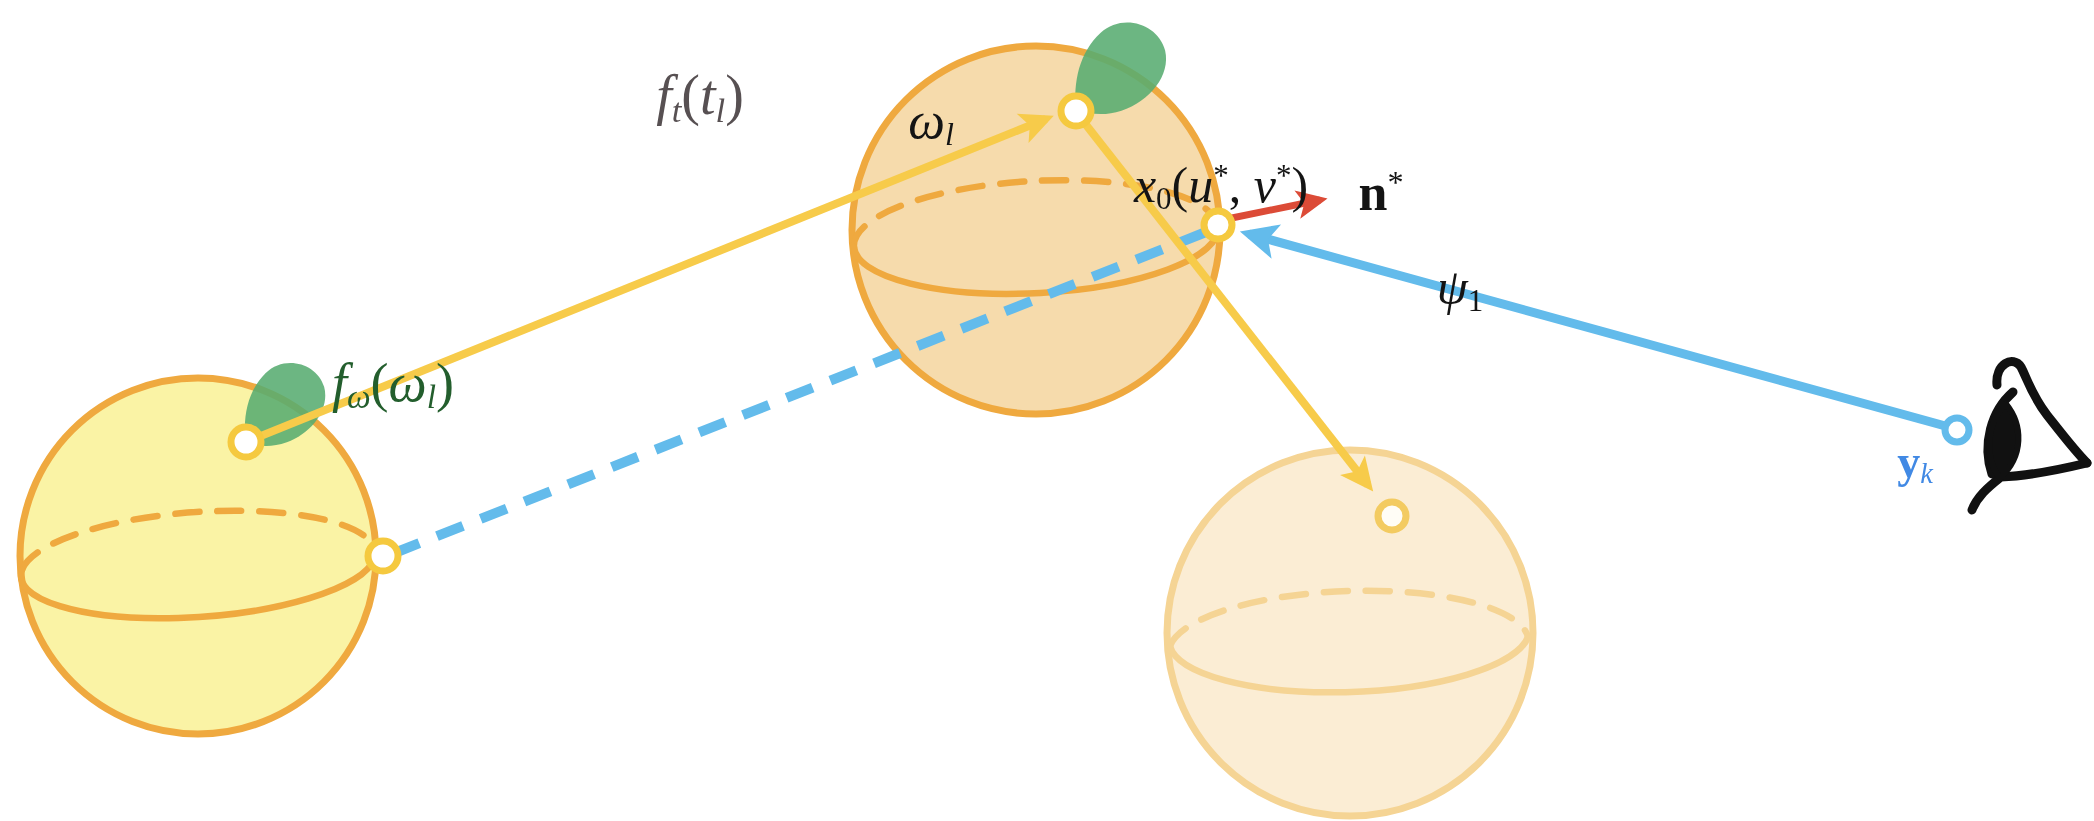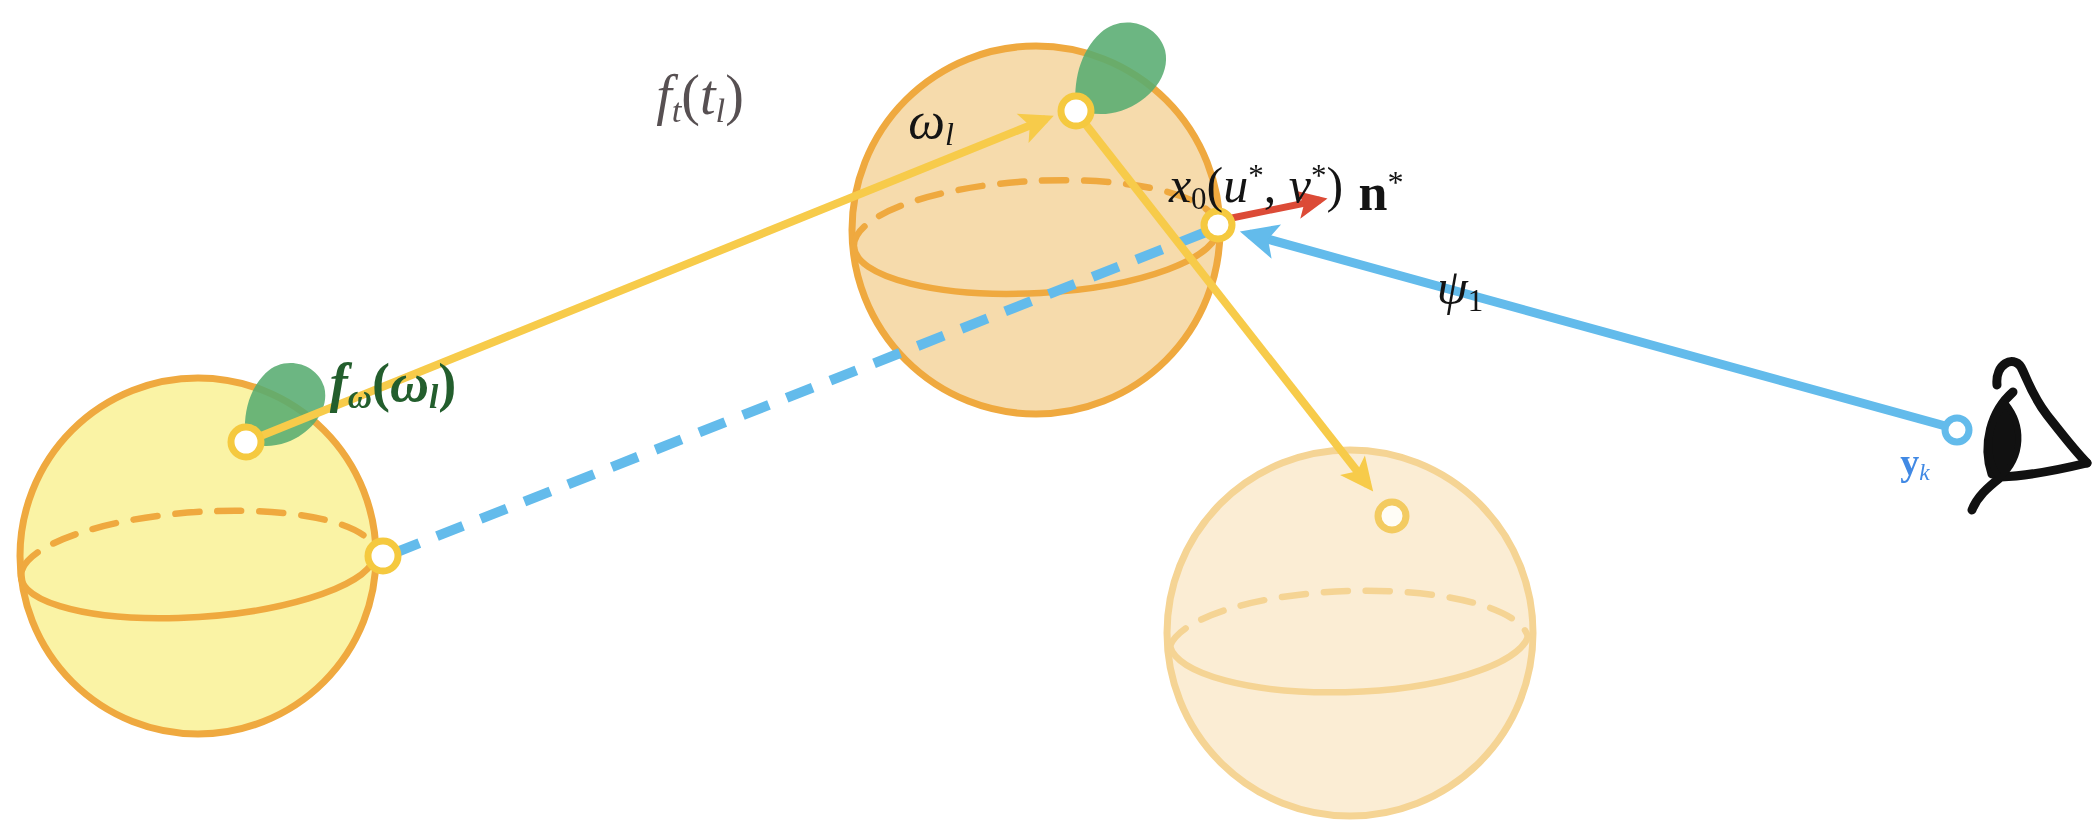--- a/index.html
+++ b/index.html
@@ -20,25 +20,25 @@
     color:#141414;
     line-height:1;
     z-index:5;
   }
   .math i{font-style:italic;font-family:"Liberation Serif", serif;}
   .math b{font-weight:700;font-style:normal;}
   .math sub{font-size:62%;vertical-align:-0.22em;line-height:0;}
   .math sup{font-size:62%;vertical-align:0.52em;line-height:0;}
   .lbl-ft    {left:700px; top:95px;  font-size:56px; color:#575052;}
   .lbl-omegal{left:931px; top:121px; font-size:52px;}
-  .lbl-x0    {left:1221px;top:185px; font-size:50px;margin-left:35px;}
+  .lbl-x0    {left:1221px;top:185px; font-size:50px;}
   .lbl-nstar {left:1381px;top:193px; font-size:52px;}
   .lbl-psi1  {left:1460px;top:241px; font-size:50px;margin-top:46px;}
-  .lbl-yk    {left:1915px;top:462px; font-size:38px; color:#4189e4;}
-  .lbl-fomega{left:393px; top:383px; font-size:54px; color:#235e2d;font-weight:bold;}
+  .lbl-yk    {left:1915px;top:462px; font-size:46px; color:#4189e4;}
+  .lbl-fomega{left:393px; top:383px; font-size:54px; color:#235e2d;}
   .lbl-xl    {left:406px; top:518px; font-size:50px;}
 </style>
 </head>
 <body>
 
 <div class="stage">
 
   <svg class="scene" width="2094" height="821" viewBox="0 0 2094 821">
     <defs>
       <marker id="ah-yellow" viewBox="0 0 10 10" refX="7.5" refY="5" markerWidth="4.4" markerHeight="4.2" orient="auto">

